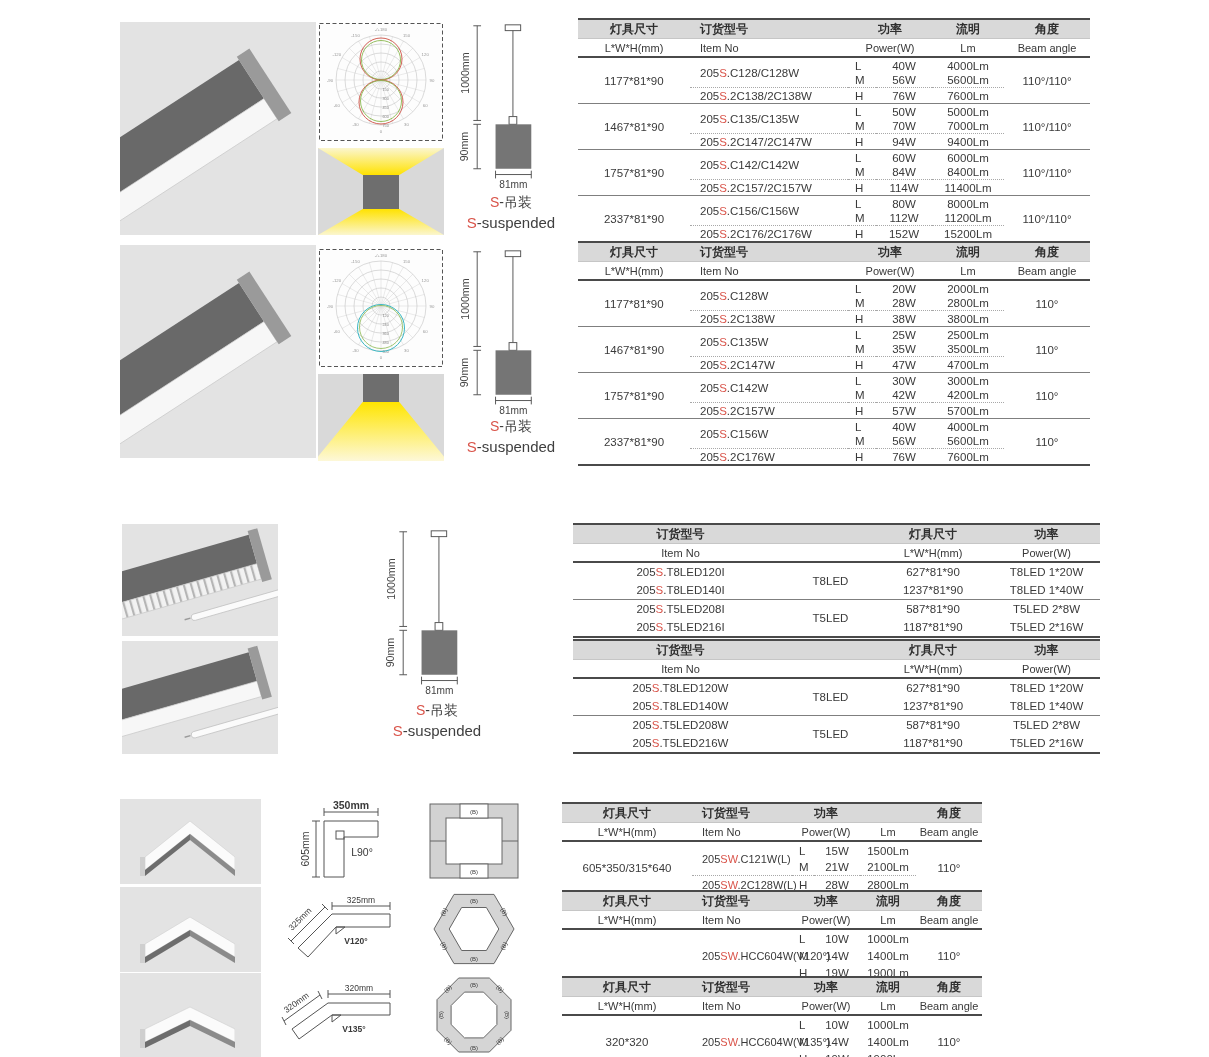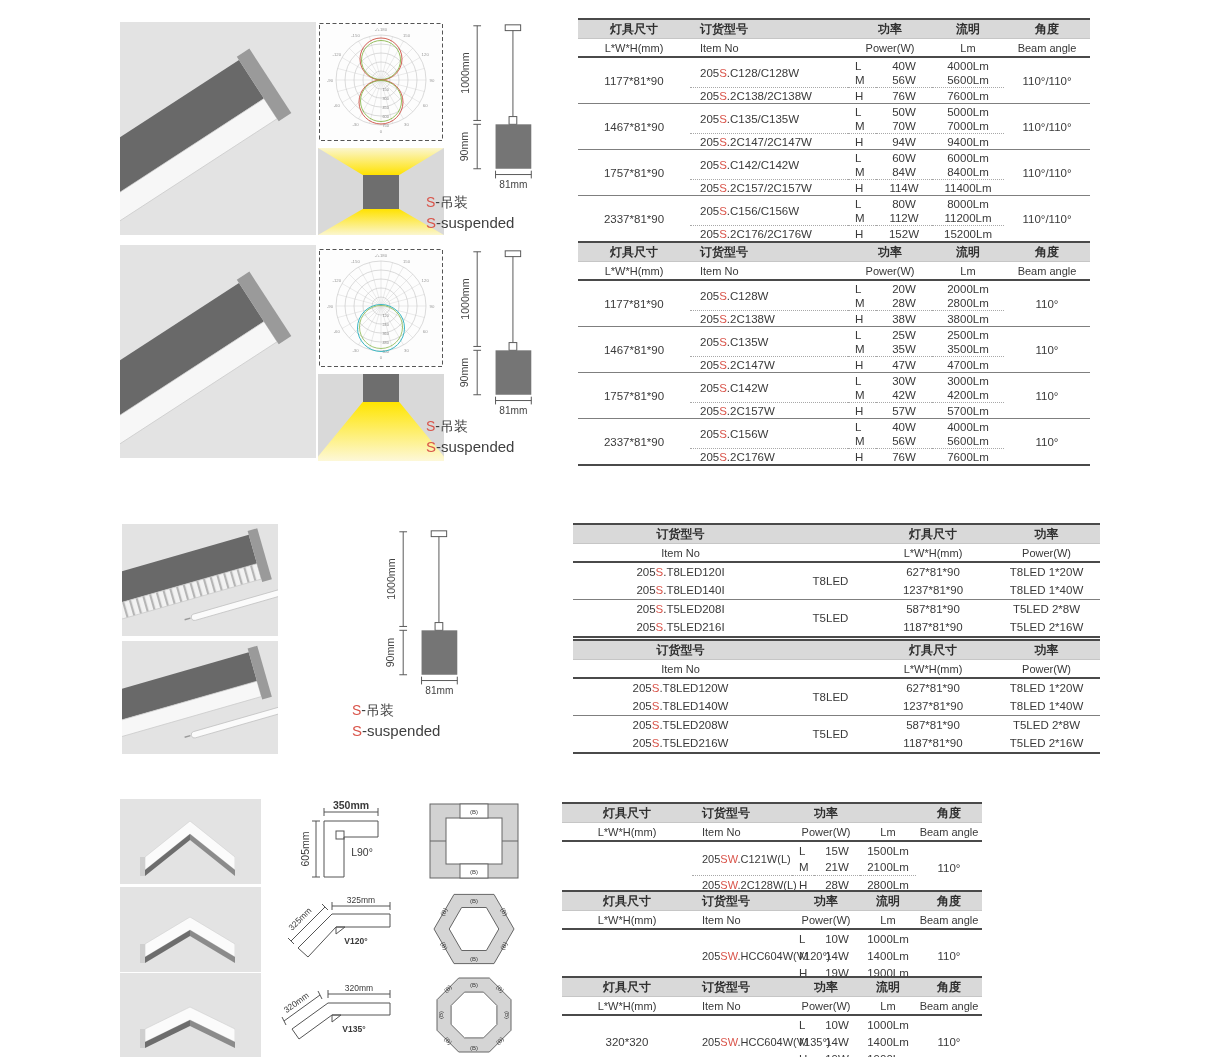--- a/index.html
+++ b/index.html
@@ -24,21 +24,21 @@
   .h1{height:18px;background:var(--hbg,#d9d9d9);font-weight:bold;font-size:12px;color:#2f2f2f;border-bottom:1px solid #c6c6c6}
   .h2{height:17px;font-size:11px;color:#383838;border-bottom:2px solid #4a4a4a}
   .c{display:flex;align-items:center;justify-content:center;white-space:nowrap}
   .c.left{justify-content:flex-start;padding-left:10px}
   .c.lv{justify-content:flex-start;padding-left:7px}
   .sp2{grid-column:3/5}
   .dot{border-bottom:1px dotted #a8a8a8}
   .ino em{color:var(--red,#d9544a);font-style:normal}
   .stable .ino{font-size:11px}
   
-  .slabel{text-align:left;color:#3f3f3f;line-height:1.45}
+  .slabel{text-align:center;color:#3f3f3f;line-height:1.45}
   .slabel .l1{font-size:14px}
   .slabel .l2{font-size:15px}
   .slabel em{color:var(--red,#d9544a);font-style:normal}
   
   .illus{position:absolute;background:#d9d9d9;overflow:hidden}
   .illus .sq{position:absolute;background:#6e6e6e}
   .v1 .sq{left:45px;top:27px;width:36px;height:34px}
   .v1 .bup{position:absolute;left:0;top:0;width:100%;height:27px;
      background:linear-gradient(to top,#ffe200,#fbf6cf);clip-path:polygon(0 0,100% 0,64.5% 100%,35.5% 100%)}
   .v1 .bdn{position:absolute;left:0;top:61px;width:100%;height:26px;
@@ -584,20 +584,21 @@
         <div class="c">角度</div>
       </div>
       <div class="mh h2">
         <div class="c">L*W*H(mm)</div>
         <div class="c left">Item No</div>
         <div class="c sp2">Power(W)</div>
         <div class="c">Lm</div>
         <div class="c">Beam angle</div>
       </div>
       <div class="sg">
+        <div class="c" style="grid-area:1/1/4/2">605*350/315*640</div>
         <div class="c left dot" style="grid-area:1/2/3/3">
           <span class="ino">205<em>SW</em>.C121W(L)</span>
         </div>
           <div class="c left" style="grid-area:3/2/4/3">
           <span class="ino">205<em>SW</em>.2C128W(L)</span>
         </div>
         <div class="c lv" style="grid-area:1/3/2/4">L</div>
         <div class="c" style="grid-area:1/4/2/5">15W</div>
         <div class="c" style="grid-area:1/5/2/6">1500Lm</div>
         <div class="c lv dot" style="grid-area:2/3/3/4">M</div>

